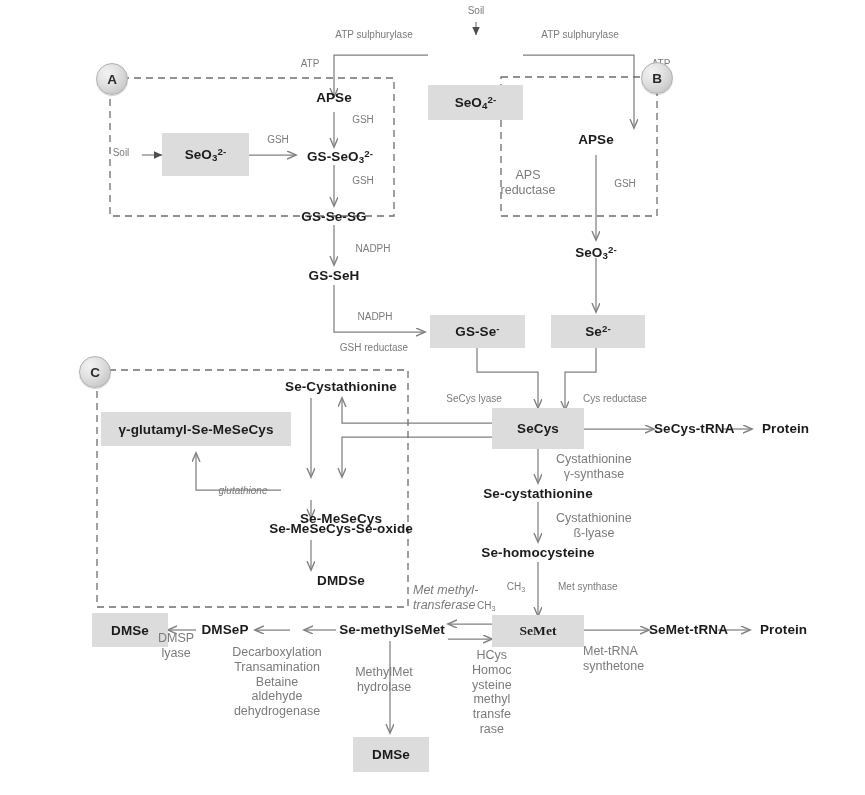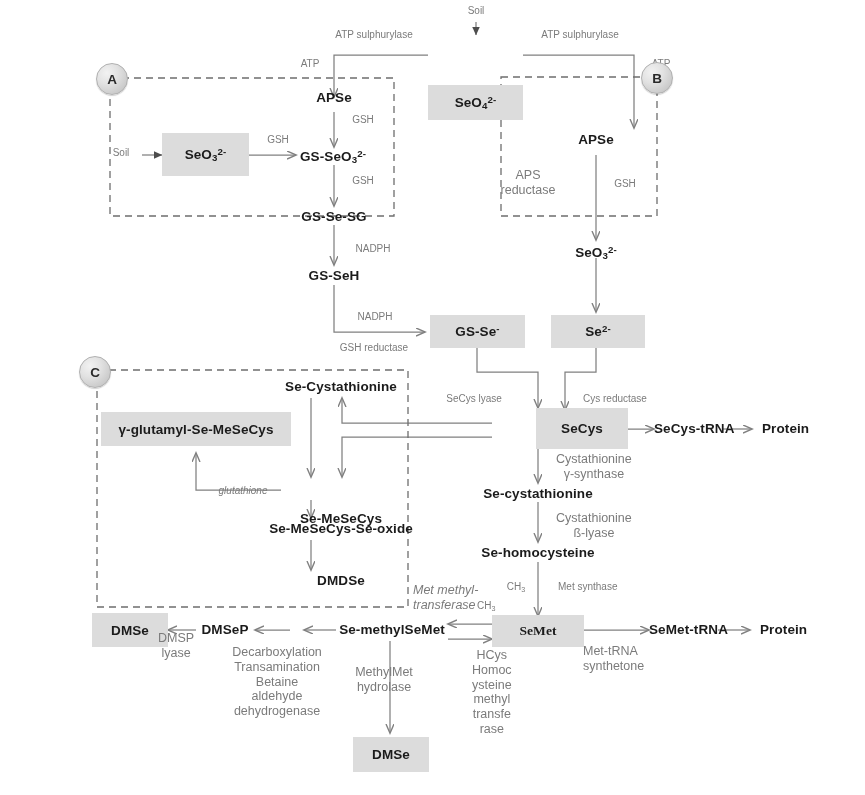--- a/index.html
+++ b/index.html
@@ -130,21 +130,21 @@
   <div class="node enz ctr" style="left:363px;top:114px;">GSH</div>
 
   <div class="node enz ctr" style="left:121px;top:147px;">Soil</div>
 
   <div class="node boxed" style="left:162px;top:133px;width:87px;height:43px;">
     <span class="lbl">SeO<sub>3</sub><sup>2-</sup></span>
   </div>
 
   <div class="node enz ctr" style="left:278px;top:134px;">GSH</div>
 
-  <div class="node ctr" style="left:333px;top:147px;">
+  <div class="node ctr" style="left:340px;top:147px;">
     <span class="lbl">GS-SeO<sub>3</sub><sup>2-</sup></span>
   </div>
 
   <div class="node enz ctr" style="left:363px;top:175px;">GSH</div>
 
   <div class="node lbl ctr" style="left:334px;top:209px;">GS-Se-SG</div>
   <div class="node enz ctr" style="left:373px;top:243px;">NADPH</div>
   <div class="node lbl ctr" style="left:334px;top:268px;">GS-SeH</div>
 
   <div class="node enz ctr" style="left:375px;top:311px;">NADPH</div>
@@ -171,21 +171,21 @@
 
   <div class="node boxed" style="left:101px;top:412px;width:190px;height:34px;">
     <span class="lbl">γ-glutamyl-Se-MeSeCys</span>
   </div>
 
   <div class="node lbl ctr" style="left:341px;top:480px;margin-top:31px;">Se-MeSeCys</div>
   <div class="node enz ctr" style="left:243px;top:485px;font-style:italic;">glutathione</div>
   <div class="node lbl ctr" style="left:341px;top:521px;">Se-MeSeCys-Se-oxide</div>
   <div class="node lbl ctr" style="left:341px;top:573px;">DMDSe</div>
 
-  <div class="node boxed" style="left:492px;top:408px;width:92px;height:41px;margin-left:44px;">
+  <div class="node boxed" style="left:492px;top:408px;width:92px;height:41px;">
     <span class="lbl">SeCys</span>
   </div>
   <div class="node lbl" style="left:654px;top:421px;">SeCys-tRNA</div>
   <div class="node lbl" style="left:762px;top:421px;">Protein</div>
 
   <div class="node enz-sm" style="left:556px;top:452px;text-align:center;">Cystathionine<br>γ-synthase</div>
   <div class="node lbl ctr" style="left:538px;top:486px;">Se-cystathionine</div>
   <div class="node enz-sm" style="left:556px;top:511px;text-align:center;">Cystathionine<br>ß-lyase</div>
   <div class="node lbl ctr" style="left:538px;top:545px;">Se-homocysteine</div>
 

